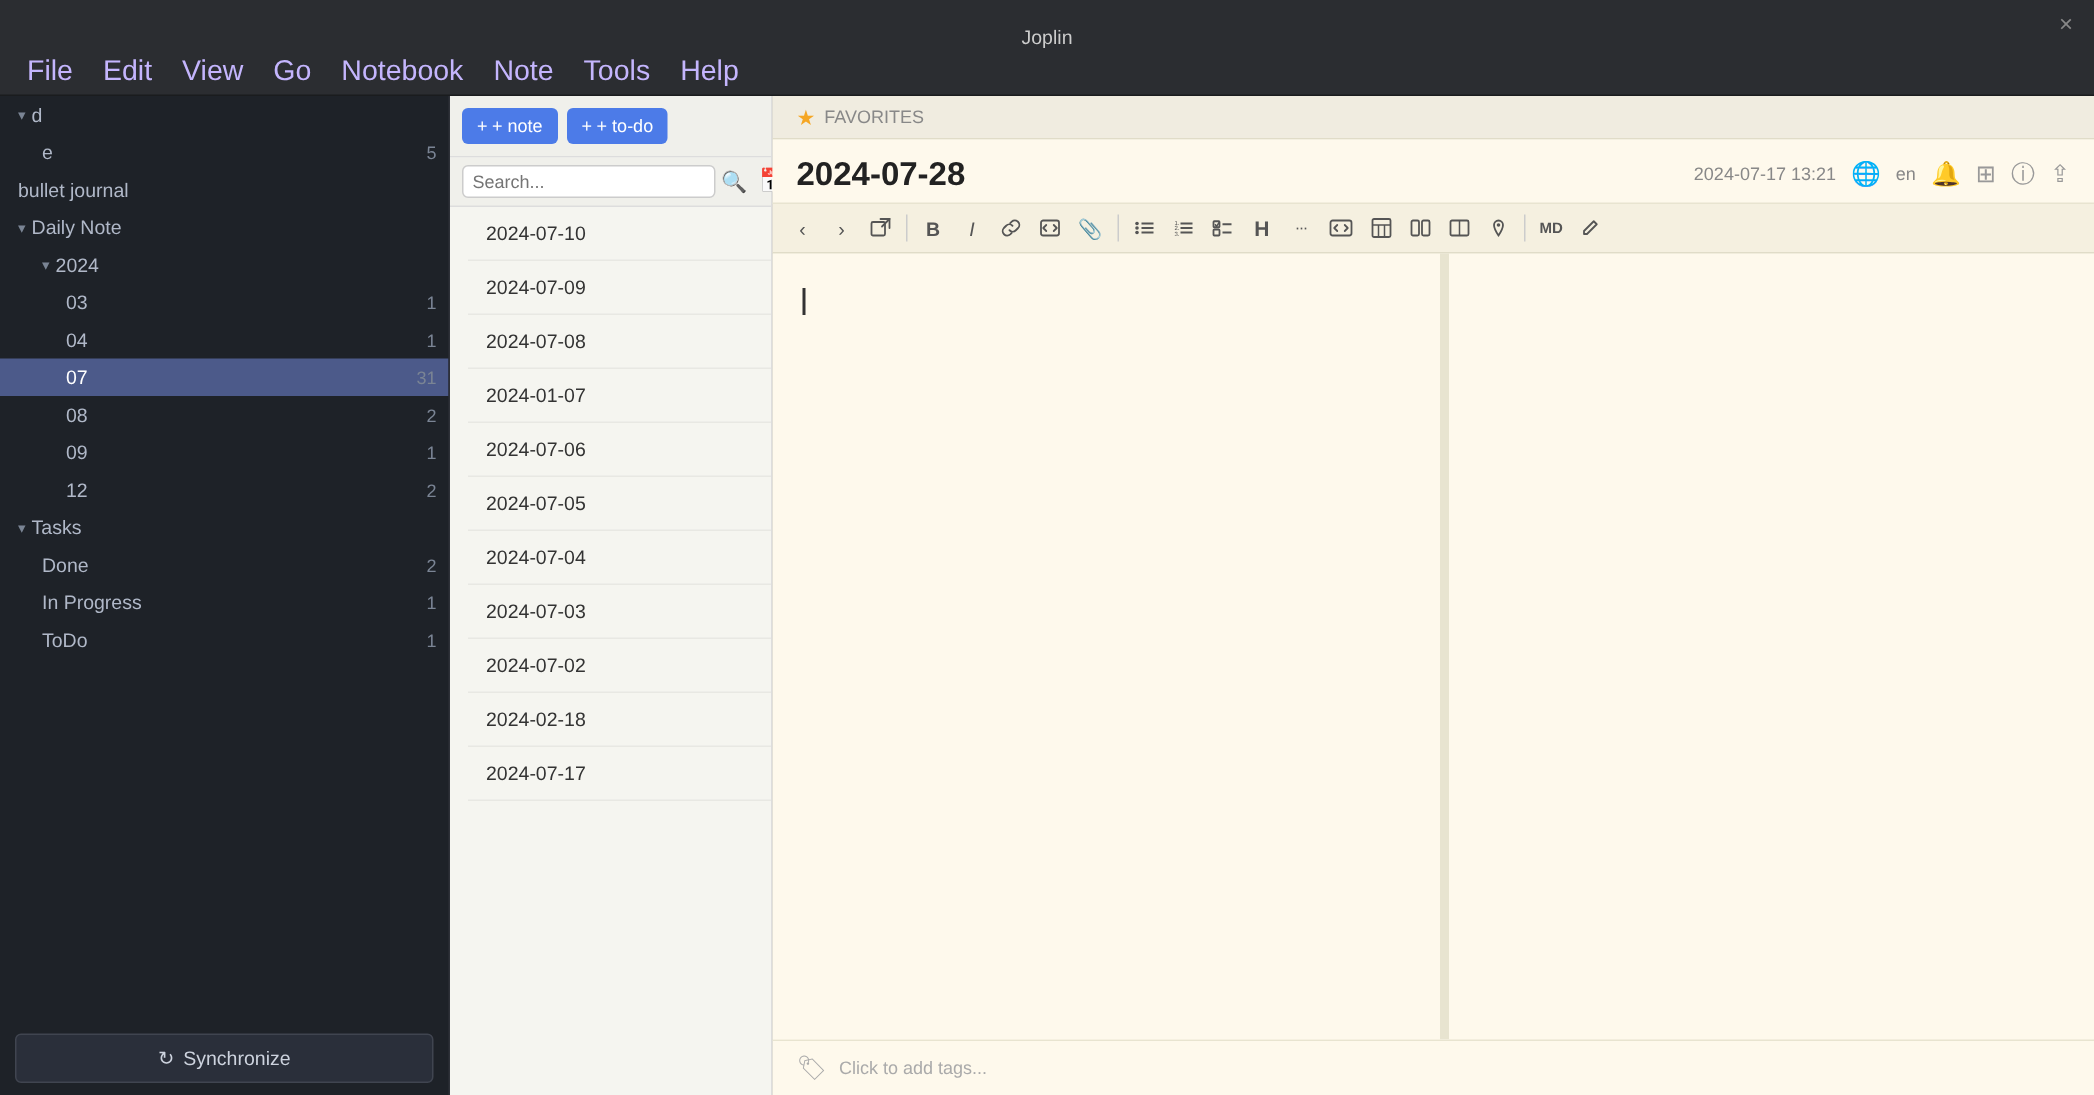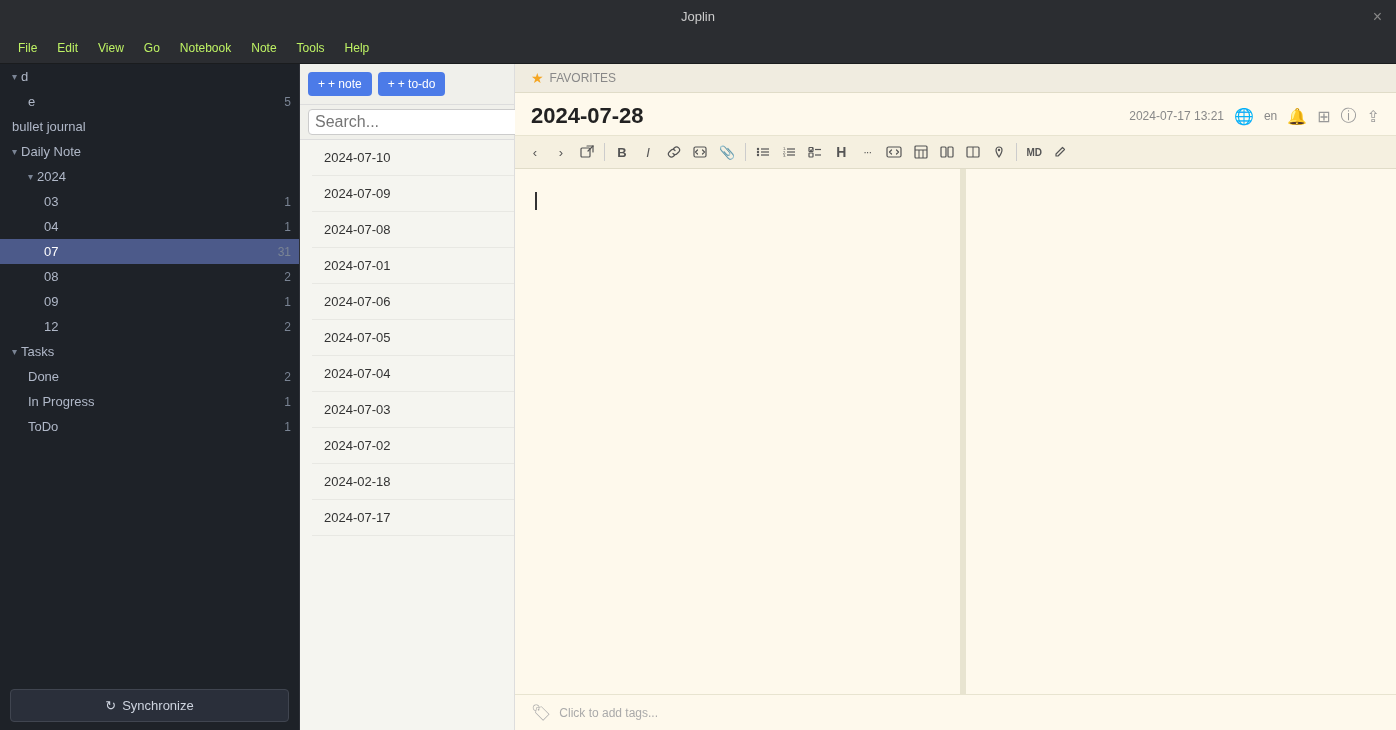--- a/index.html
+++ b/index.html
@@ -3,21 +3,21 @@
   <meta charset="utf-8">
   <style>
     * { box-sizing: border-box; margin: 0; padding: 0; }
     body { font-family: -apple-system, BlinkMacSystemFont, 'Segoe UI', sans-serif; font-size: 13px; background: #1e2228; color: #cdd3de; height: 730px; overflow: hidden; display: flex; flex-direction: column; }
 
     
     .titlebar {
       background: #2b2d31;
       height: 32px;
       display: flex;
-      align-items: center;
+      align-items: flex-end;
       justify-content: center;
       position: relative;
       color: #ccc;
       font-size: 13px;
       flex-shrink: 0;
     }
     .titlebar-close {
       position: absolute;
       right: 14px;
       top: 8px;
@@ -30,24 +30,24 @@
     .menubar {
       background: #2b2d31;
       height: 32px;
       display: flex;
       align-items: center;
       padding: 0 8px;
       border-bottom: 1px solid #1a1c1e;
       flex-shrink: 0;
     }
     .menu-item {
-      color: #bef264;
+      color: #c4b5fd;
       padding: 4px 10px;
       cursor: pointer;
-      font-size: 12px;
+      font-size: 19px;
       border-radius: 3px;
     }
 
     
     .main-layout {
       display: flex;
       flex: 1;
       overflow: hidden;
     }
 
@@ -133,21 +133,21 @@
       background: #f0f0eb;
       border-bottom: 1px solid #ddd;
       gap: 4px;
       flex-shrink: 0;
     }
     .note-list-search input {
       flex: 1;
       border: 1px solid #ccc;
       border-radius: 4px;
       padding: 3px 6px;
-      font-size: 16px;
+      font-size: 12px;
       background: #fff;
       color: #333;
     }
     .note-list-search .search-icon { color: #888; font-size: 14px; }
     .note-list-actions {
       display: flex;
       align-items: center;
       gap: 4px;
     }
     .note-list-actions button {
@@ -406,21 +406,21 @@
       <span class="search-icon">🔍</span>
       <div class="note-list-actions">
         <button title="Sort by date">📅</button>
         <button title="Reverse sort">⇅</button>
       </div>
     </div>
     <div class="note-items">
       <div class="note-item"><span>2024-07-10</span></div>
       <div class="note-item"><span>2024-07-09</span></div>
       <div class="note-item"><span>2024-07-08</span></div>
-      <div class="note-item"><span>2024-07-01</span></div>
+      <div class="note-item"><span>2024-01-07</span></div>
       <div class="note-item"><span>2024-07-06</span></div>
       <div class="note-item"><span>2024-07-05</span></div>
       <div class="note-item"><span>2024-07-04</span></div>
       <div class="note-item"><span>2024-07-03</span></div>
       <div class="note-item"><span>2024-07-02</span></div>
       <div class="note-item"><span>2024-02-18</span></div>
       <div class="note-item"><span>2024-07-17</span></div>
     </div>
   </div>
 

